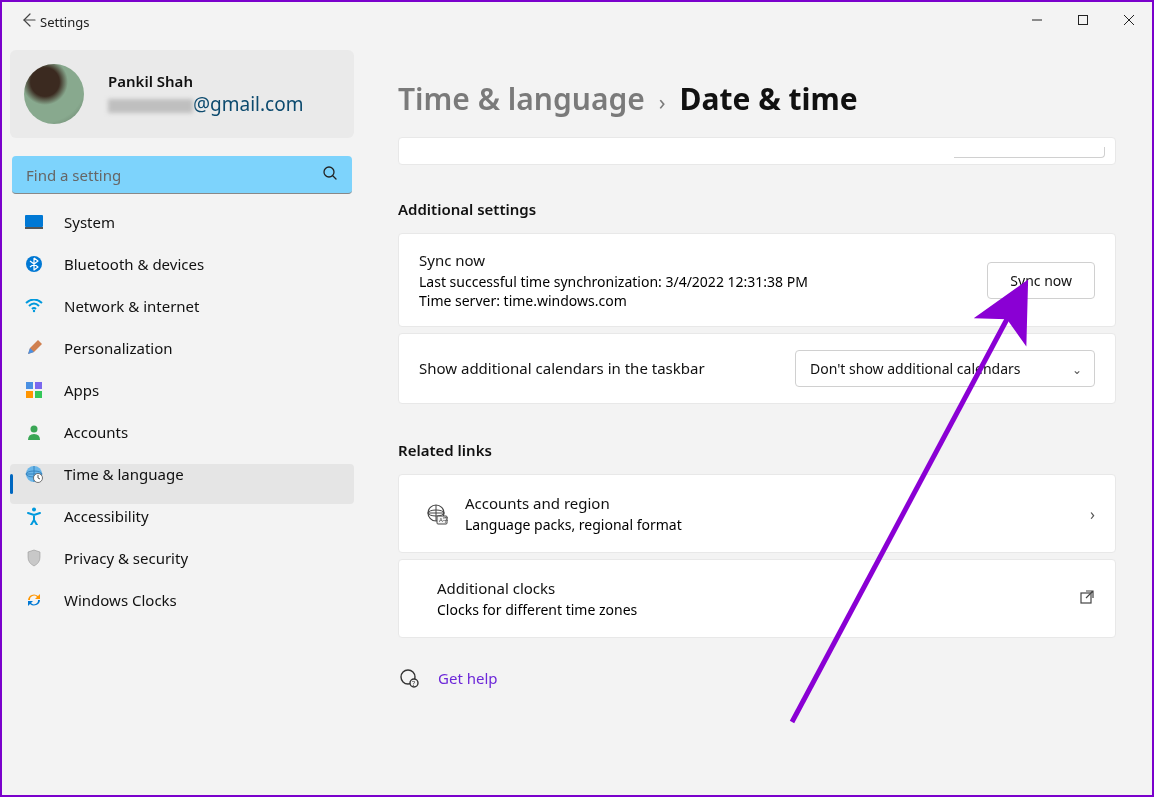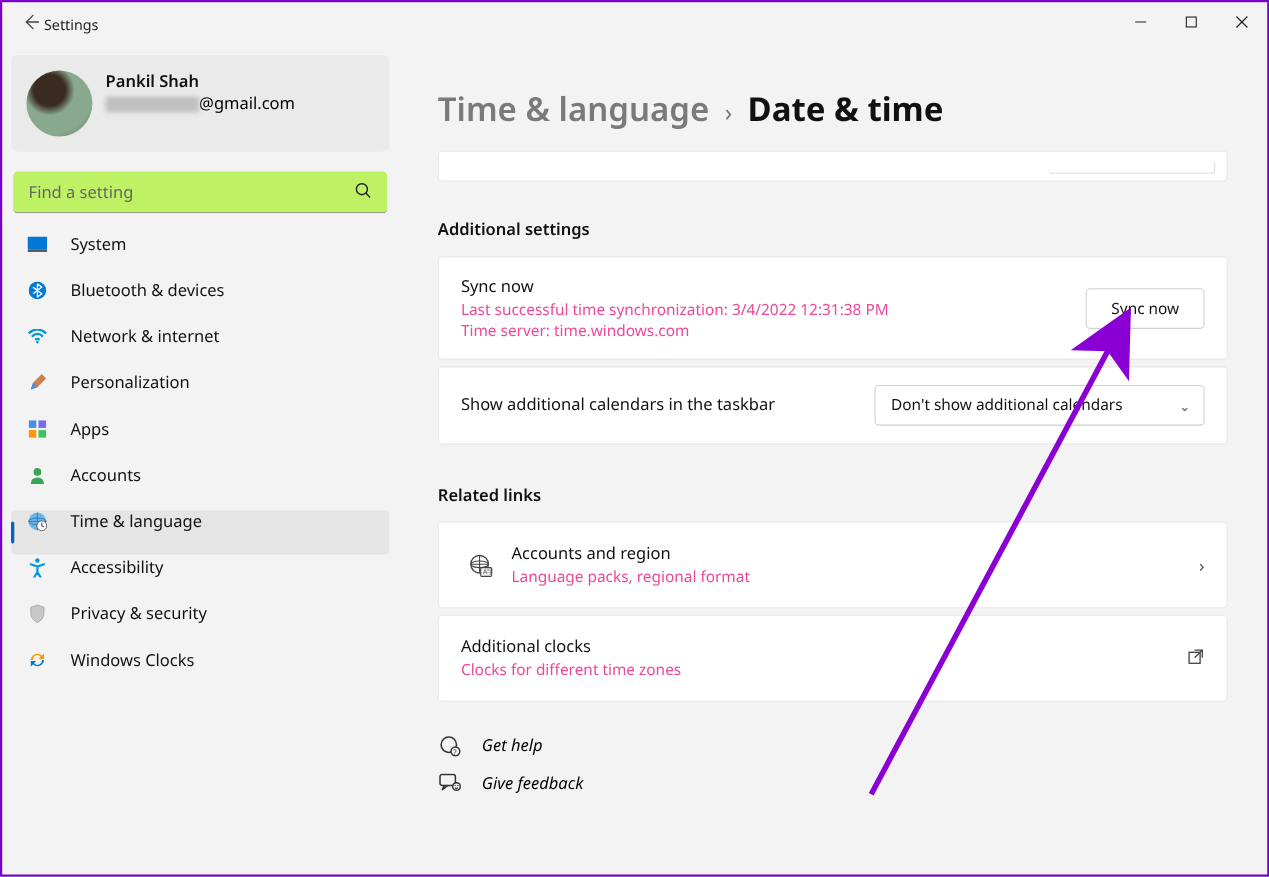--- a/index.html
+++ b/index.html
@@ -10,28 +10,28 @@
   .titlebar .back { width: 20px; color: #444; cursor: pointer; }
   .titlebar .title { font-size: 13px; color: #222; }
   .win-controls { position: absolute; right: 0; top: 0; display: flex; }
   .win-btn { width: 46px; height: 36px; display: flex; align-items: center; justify-content: center; color: #222; }
   .win-btn svg { stroke: #222; }
 
   .layout { display: flex; height: calc(100% - 40px); }
 
   
   .sidebar { width: 360px; padding: 8px 8px 0 8px; display: flex; flex-direction: column; }
-  .user-card { display: flex; background: #eaeaea; border-radius: 6px; padding: 14px 14px; gap: 12px; }
+  .user-card { display: flex; align-items: center; background: #eaeaea; border-radius: 6px; padding: 14px 14px; gap: 24px; }
   .avatar { width: 60px; height: 60px; border-radius: 50%; background: radial-gradient(circle at 35% 30%, #3b2a20 0 25%, #88a98e 40% 70%, #6d8770 90%); flex-shrink: 0; }
   .user-name { font-weight: 600; font-size: 15px; color: #111; }
-  .user-email { font-size: 15px; color: #000000; }
+  .user-email { font-size: 19px; color: #0c4a6e; }
   .email-blur { display:inline-block; width:85px; height:14px; background:#bfbfbf; vertical-align:middle; filter: blur(2px); }
 
   .search { margin: 18px 2px 14px 2px; position: relative; }
-  .search input { width: 100%; height: 38px; border: none; border-bottom: 1px solid #888; background: #bef264; border-radius: 4px; padding: 0 42px 0 14px; font-size: 15px; color: #444; }
+  .search input { width: 100%; height: 38px; border: none; border-bottom: 1px solid #888; background: #7dd3fc; border-radius: 4px; padding: 0 42px 0 14px; font-size: 15px; color: #444; }
   .search input::placeholder { color: #666; }
   .search .mag { position: absolute; right: 14px; top: 50%; transform: translateY(-50%); color: #333; }
 
   .nav { display: flex; flex-direction: column; gap: 2px; margin-top: 4px; }
   .nav-item { display: flex; align-items: flex-start; height: 40px; padding: 0 14px; border-radius: 4px; gap: 20px; font-size: 15px; color: #111; position: relative; }
   .nav-item.active { background: #e5e5e5; }
   .nav-item.active::before { content: ""; position: absolute; left: 0; top: 10px; bottom: 10px; width: 3px; border-radius: 2px; background: #0067c0; }
   .nav-icon { width: 20px; height: 20px; display: flex; align-items: center; justify-content: center; font-size: 16px; }
 
   
@@ -42,34 +42,34 @@
   .crumb-current { font-size: 30px; font-weight: 700; color: #111; }
 
   .filler-card { background: #fff; border: 1px solid #e8e8e8; border-radius: 4px; height: 28px; margin-bottom: 34px; position: relative; }
   .filler-card::after { content:""; position:absolute; right:10px; bottom:6px; width:150px; height:10px; border-bottom:1px solid #d0d0d0; border-right:1px solid #d0d0d0; border-bottom-right-radius:4px;}
 
   .section-title { font-size: 15px; font-weight: 600; color: #111; margin-bottom: 14px; }
 
   .card { background: #fff; border: 1px solid #e8e8e8; border-radius: 4px; padding: 16px 20px; display: flex; align-items: center; margin-bottom: 6px; }
   .card .info { flex: 1; }
   .card .info .line1 { font-size: 15px; color: #111; margin-bottom: 2px; }
-  .card .info .line2 { font-size: 14px; color: #ec4899; }
+  .card .info .line2 { font-size: 14px; color: #000000; }
   .btn { background: #fff; border: 1px solid #d0d0d0; border-radius: 4px; padding: 8px 22px; font-size: 14px; color: #111; cursor: pointer; }
   .select { background: #fff; border: 1px solid #d0d0d0; border-radius: 4px; padding: 8px 36px 8px 14px; font-size: 14px; color: #111; position: relative; min-width: 300px; }
   .select .chev { position: absolute; right: 12px; top: 50%; transform: translateY(-50%); color: #555; font-size: 12px; }
 
   .card.link { padding: 18px 20px; }
   .card.link .icon-slot { width: 36px; display:flex; justify-content:center; color:#15803d; margin-right:10px;}
   .card.link .chev-right { color:#555; font-size:16px; }
   .card.link .open-icon { color:#444; font-size:16px; }
 
   .help-links { margin-top: 30px; display:flex; flex-direction:column; gap:14px; }
   .help-row { display:flex; align-items:center; gap:18px; }
   .help-row .hicon { width:22px; color:#333; display:flex; justify-content:center;}
-  .help-row a { color:#000000; font-size:15px; text-decoration:none;font-style:italic; }
+  .help-row a { color:#6d28d9; font-size:15px; text-decoration:none; }
 
   
   .arrow-overlay { position:absolute; inset:0; pointer-events:none; }
 </style>
 </head>
 <body>
 
 <div class="titlebar">
   <span class="back">
     <svg width="16" height="16" viewBox="0 0 16 16" fill="none">
@@ -263,21 +263,21 @@
           </svg>
       </span>
       <div class="info">
         <div class="line1">Accounts and region</div>
         <div class="line2">Language packs, regional format</div>
       </div>
       <span class="chev-right">›</span>
     </div>
 
     <div class="card link">
-      <div class="info" style="margin-left:0">
+      <div class="info" style="margin-left:18px">
         <div class="line1">Additional clocks</div>
         <div class="line2">Clocks for different time zones</div>
       </div>
       <span class="open-icon">
         <svg width="16" height="16" viewBox="0 0 16 16" fill="none">
             <rect x="2" y="4" width="10" height="10" stroke="#444" stroke-width="1.2"></rect>
             <path d="M7 2h7v7M14 2 7 9" stroke="#444" stroke-width="1.2"></path>
           </svg>
       </span>
     </div>
@@ -285,33 +285,20 @@
     <div class="help-links">
       <div class="help-row">
         <span class="hicon">
           <svg width="20" height="20" viewBox="0 0 20 20" fill="none">
               <circle cx="9" cy="9" r="7" stroke="#333" stroke-width="1.4"></circle>
               <circle cx="15" cy="15" r="4" fill="#f3f3f3" stroke="#333" stroke-width="1.4"></circle>
               <text x="13" y="18" font-size="7" fill="#333">?</text>
             </svg>
         </span>
         <a href="#">Get help</a>
-      </div>
-      <div class="help-row">
-        <span class="hicon">
-          <svg width="20" height="18" viewBox="0 0 20 18" fill="none">
-              <rect x="1" y="1" width="14" height="10" rx="2" stroke="#333" stroke-width="1.4"></rect>
-              <path d="M5 11l-2 4 5-4" stroke="#333" stroke-width="1.4" fill="none"></path>
-              <circle cx="16" cy="12" r="3.5" fill="#f3f3f3" stroke="#333" stroke-width="1.4"></circle>
-              <circle cx="14.8" cy="11" r="0.6" fill="#333"></circle>
-              <circle cx="17.2" cy="11" r="0.6" fill="#333"></circle>
-              <path d="M14.5 13q1.5 1.5 3 0" stroke="#333" stroke-width="1" fill="none"></path>
-            </svg>
-        </span>
-        <a href="#">Give feedback</a>
       </div>
     </div>
   </main>
 </div>
 
 <svg class="arrow-overlay" width="1154" height="797">
   <defs>
     <marker id="ahead" markerWidth="14" markerHeight="14" refX="6" refY="6" orient="auto">
       <path d="M0 0 L12 6 L0 12 L3 6 Z" fill="#8a00d4"></path>
     </marker>

